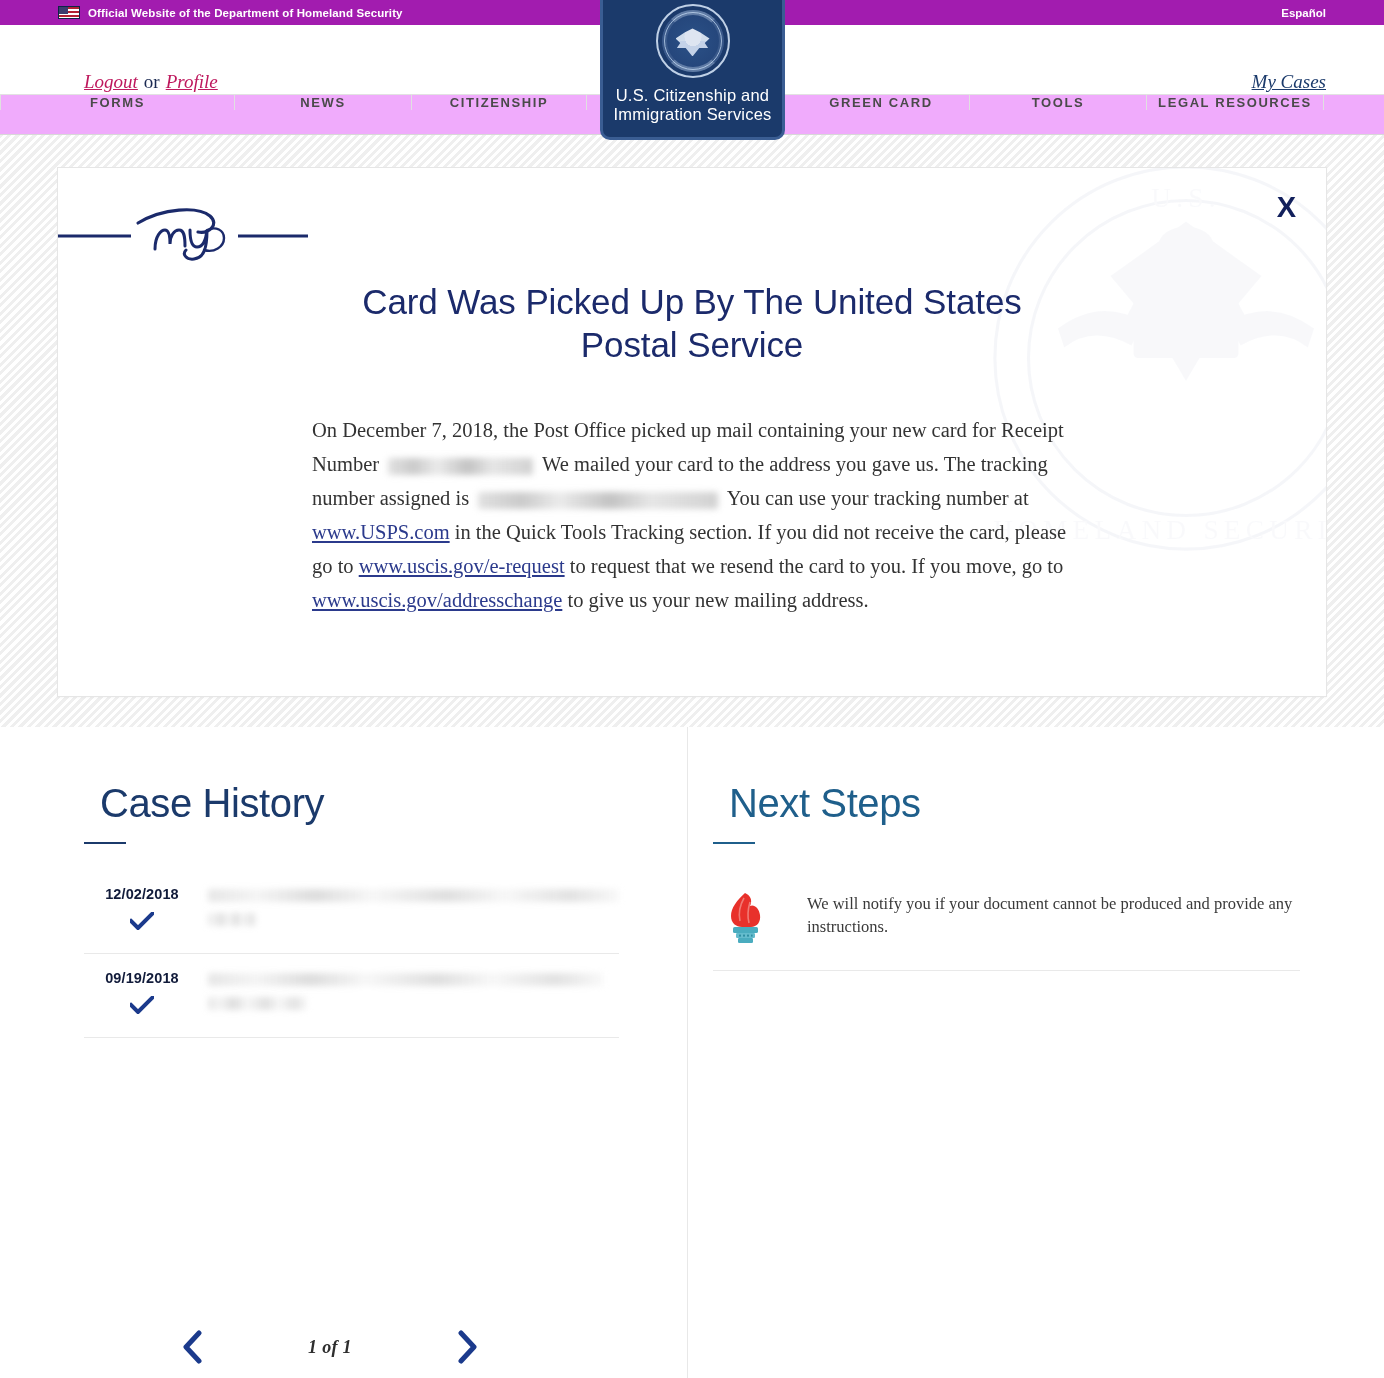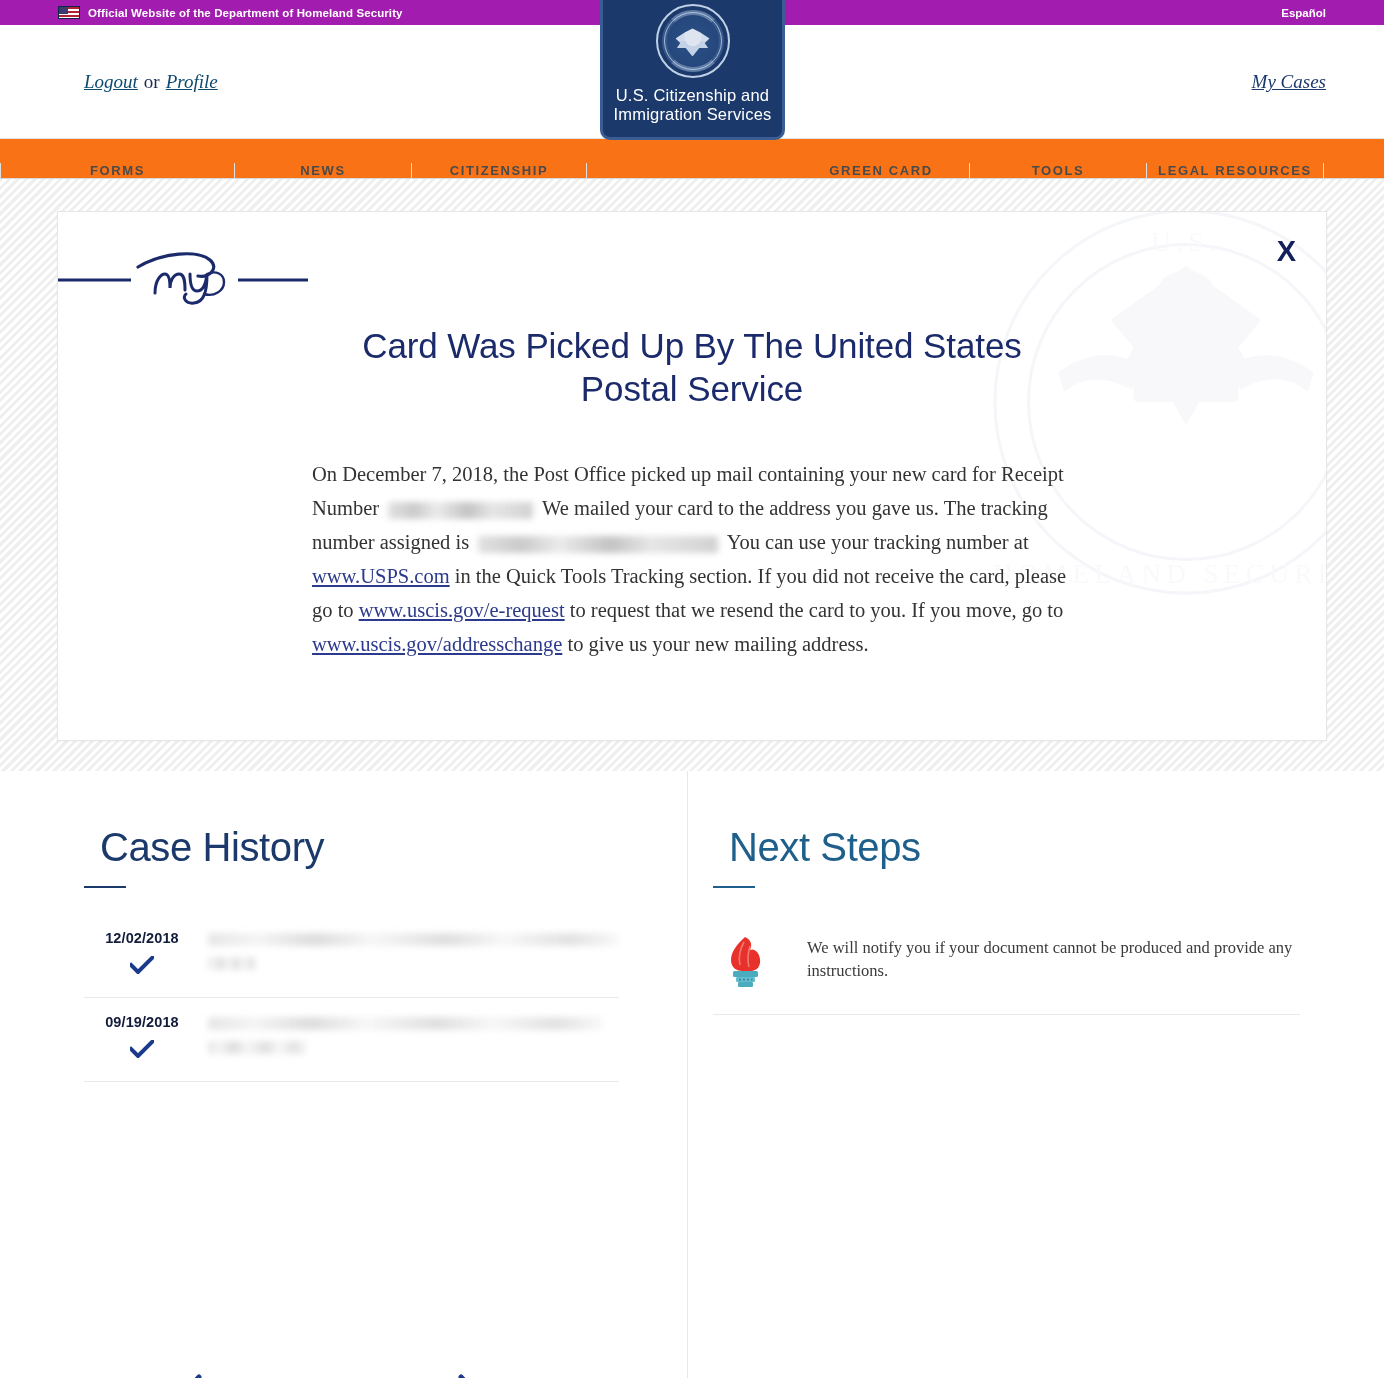--- a/index.html
+++ b/index.html
@@ -74,45 +74,44 @@
   }
   .user-links {
     position: absolute;
     left: 84px;
     top: 46px;
     font-family: "Liberation Serif", serif;
     font-size: 19px;
     color: #1b2a52;
   }
   .user-links a {
-    color: #0c4a6e;
+    color: #be185d;
     font-style: italic;
     text-decoration: underline;
   }
   .user-links .sep { font-style: normal; padding: 0 6px; }
   .my-cases {
     position: absolute;
     right: 58px;
     top: 46px;
     font-family: "Liberation Serif", serif;
     font-size: 19px;
     font-style: italic;
     color: #1b3a6b;
     text-decoration: underline;
   }
 
   
   .main-nav {
     height: 41px;
-    background: #f97316;
-    display: flex;
-    align-items: flex-end;
+    background: #f0abfc;
+    display: flex;
+    align-items: flex-start;
     border-top: 1px solid #e2e2e2;
     border-bottom: 1px solid #d8d8d8;
-    margin-top: 44px;
   }
   .nav-item {
     display: flex;
     align-items: center;
     justify-content: center;
     font-size: 13px;
     font-weight: bold;
     letter-spacing: 1.6px;
     color: #4a4a4a;
     border-right: 1px solid #e0e0e0;

